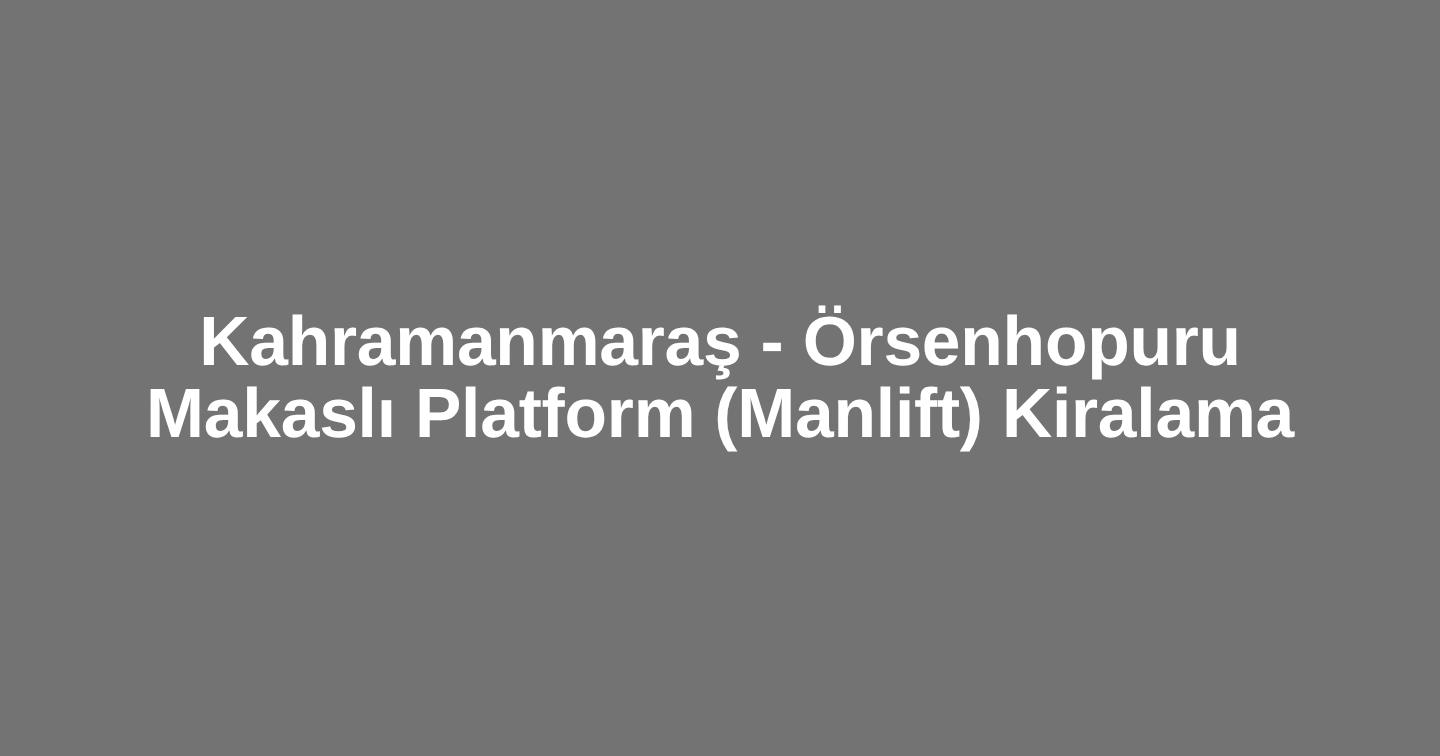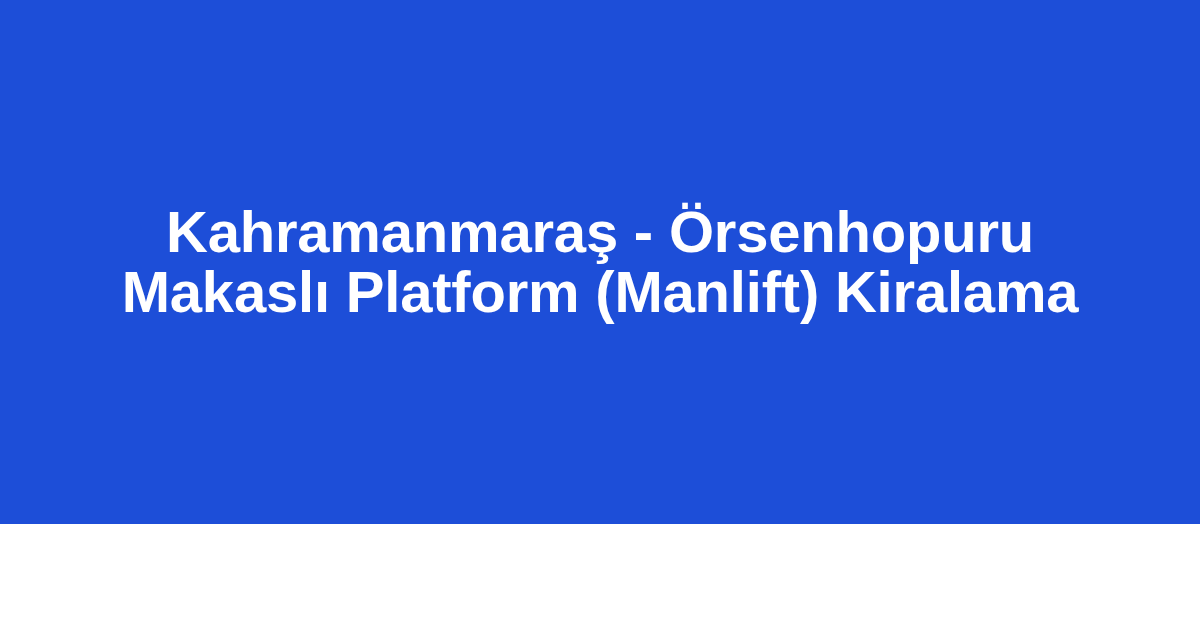--- a/index.html
+++ b/index.html
@@ -13,22 +13,22 @@
     height: 630px;
     overflow: hidden;
     font-family: "Liberation Sans", "DejaVu Sans", sans-serif;
   }
 
   
   .og-card {
     position: relative;
     box-sizing: border-box;
     width: 1200px;
-    height: 524px;
-    background-color: #1d4ed8;
+    height: 630px;
+    background-color: #737373;
     display: flex;
     align-items: center;
     justify-content: center;
     padding: 0 60px;
   }
 
   
   .og-title-block {
     width: 100%;
     max-width: 960px;

